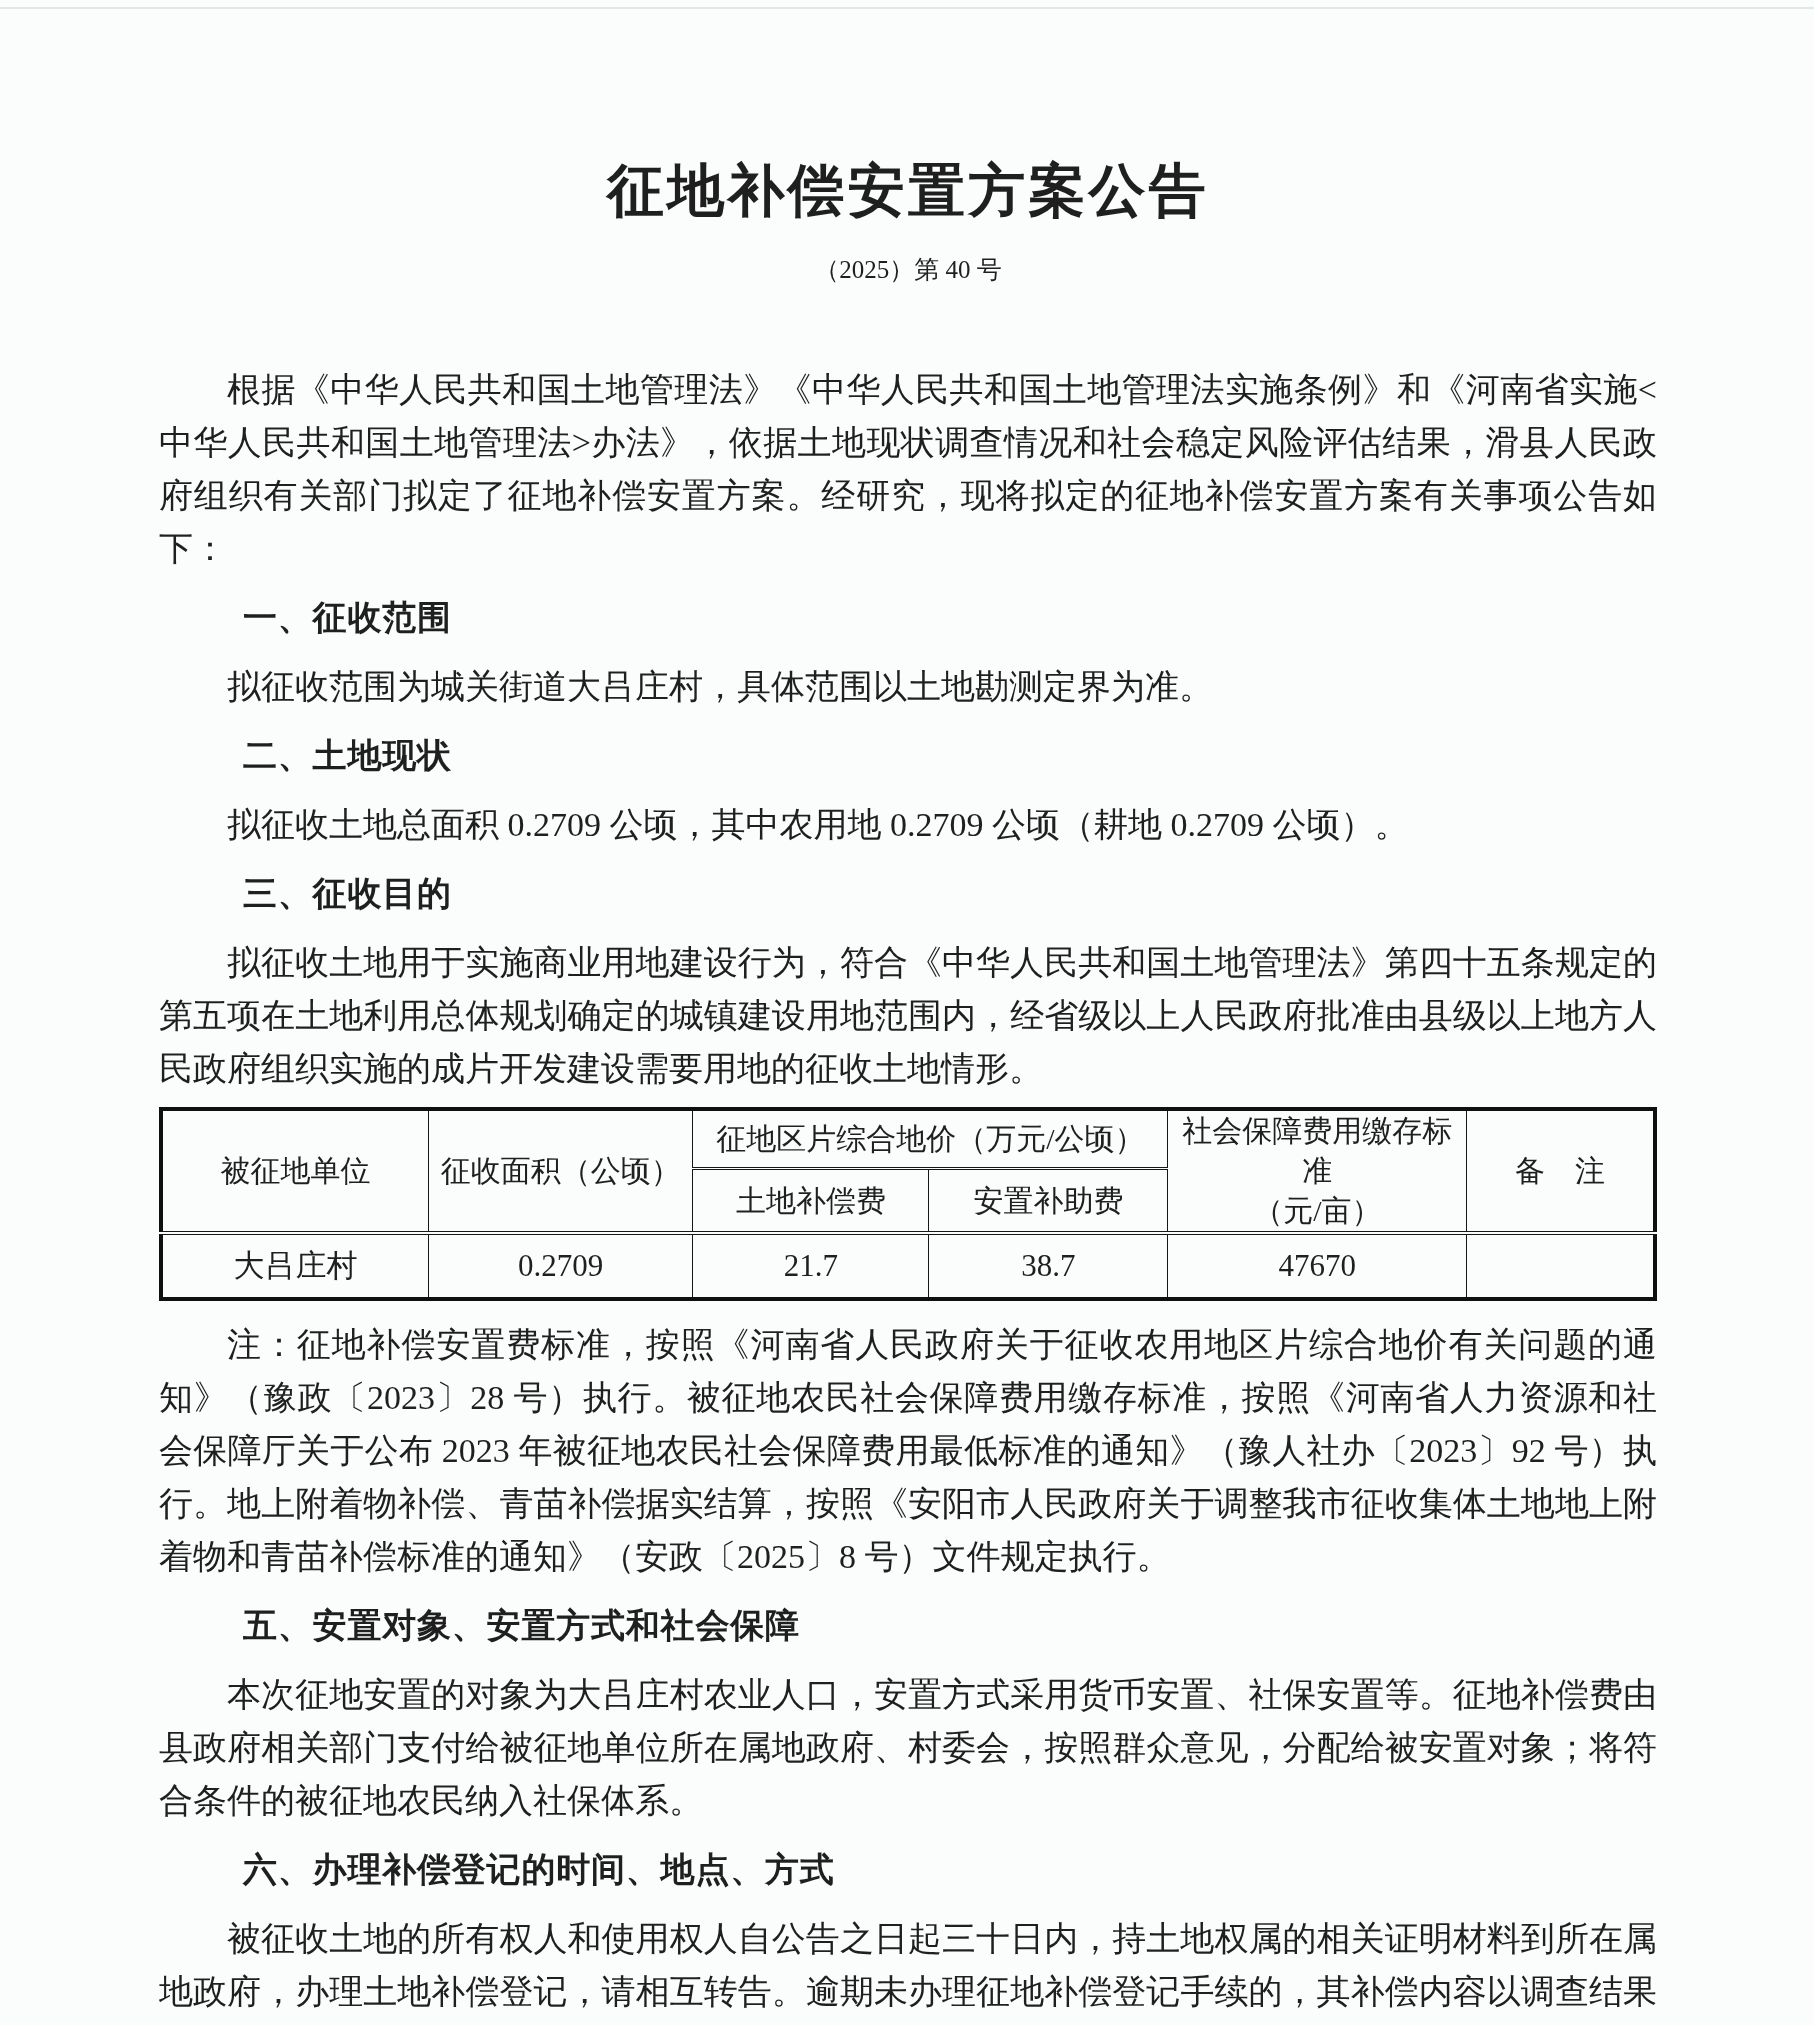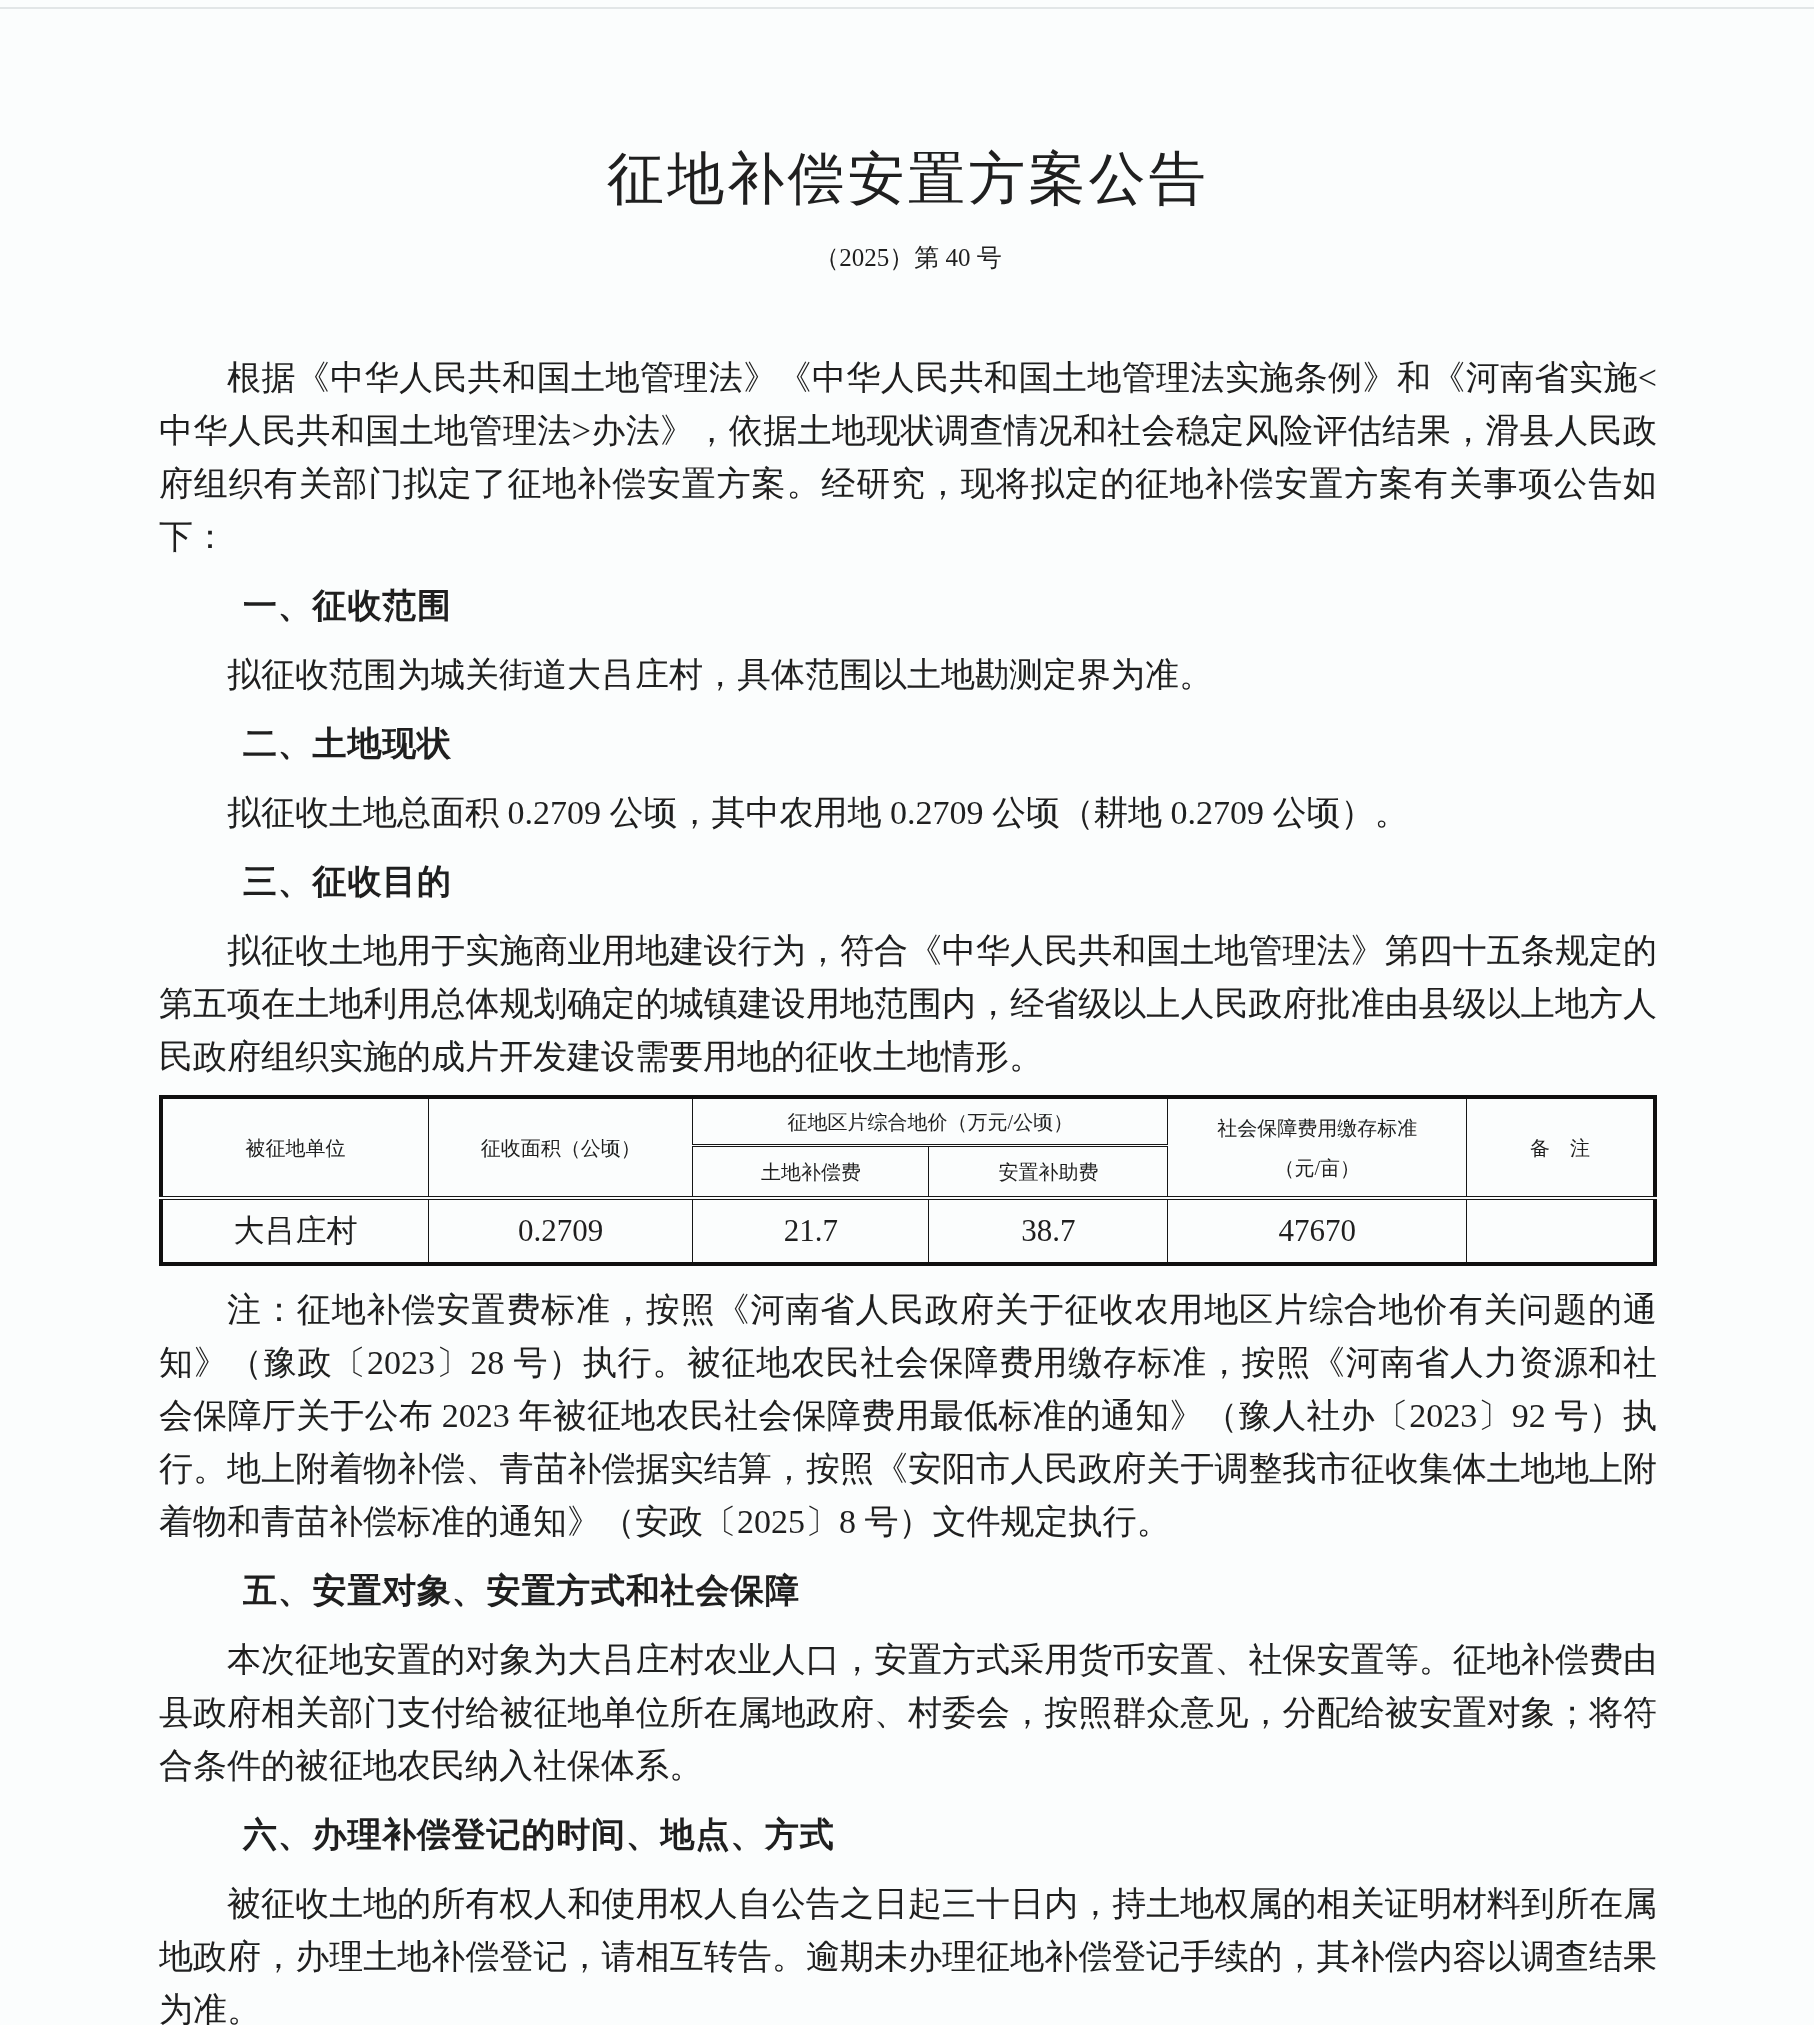--- a/index.html
+++ b/index.html
@@ -12,23 +12,23 @@
     overflow: hidden;
   }
   .scan-line {
     position: absolute; top: 6.5px; left: 0; right: 0; height: 2.8px;
     background: #e2e6e7;
   }
   .content {
     position: absolute; left: 159px; top: 0; width: 1498px;
   }
   .title {
-    margin: 0; padding-top: 140px;
+    margin: 12px; padding-top: 140px;
     font-size: 57px; line-height: 77px;
-    font-weight: 400; letter-spacing: 3.2px;
+    font-weight: 700; letter-spacing: 3.2px;
     text-align: center;
     font-family: "Liberation Serif", "DejaVu Serif", serif;
   }
   .docno {
     margin-top: 18px;
     font-size: 25px; line-height: 45px;
     text-align: center;
   }
   .body-p {
     margin: 0;
@@ -51,21 +51,21 @@
     border-collapse: collapse;
     border: 4.5px solid #101010;
     table-layout: fixed;
     background: transparent;
   }
   .doc-table th, .doc-table td {
     border: 1.6px solid #161616;
     font-weight: 400;
     text-align: center;
     vertical-align: middle;
-    font-size: 20px;
+    font-size: 30px;
     line-height: 40px;
     padding: 0 4px;
   }
   .doc-table .row-head th { height: 45px; }
   .doc-table .row-sub th { height: 49px; border-top: 3.6px double #161616; }
   .doc-table .row-data td { height: 62px; border-top: 4px double #161616; font-size: 31px; margin-top: 48px; }
   .seal {
     position: absolute; left: 1209px; top: 2019px;
     width: 302px; height: 302px;
   }

